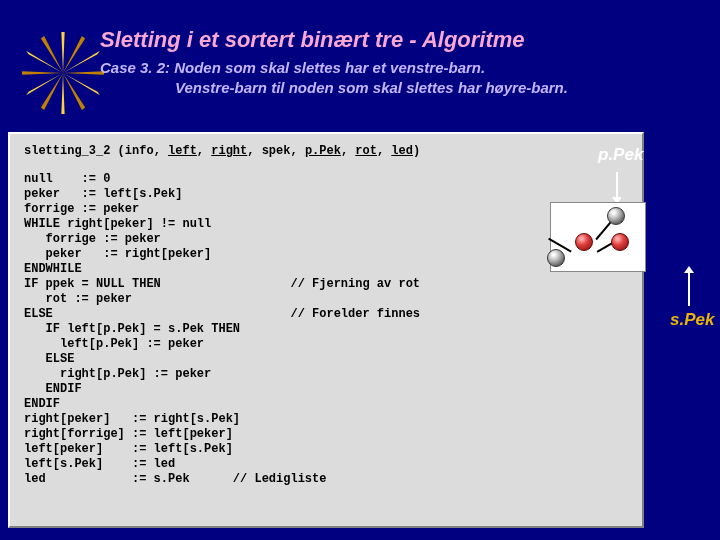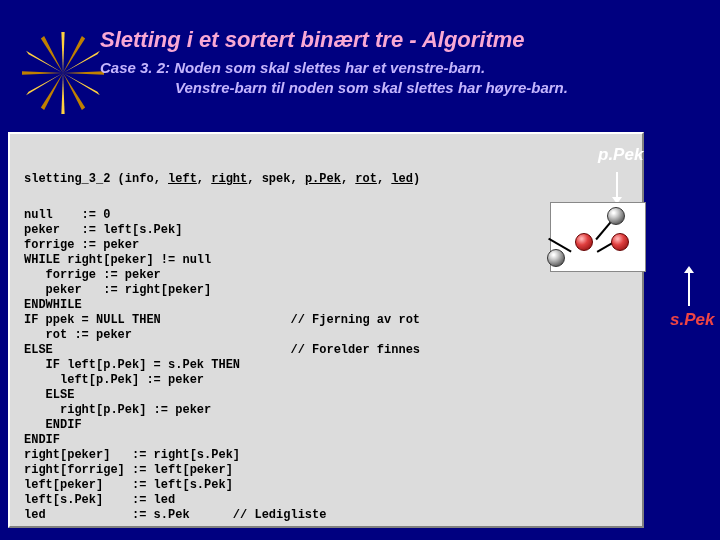--- a/index.html
+++ b/index.html
@@ -50,46 +50,45 @@
     border-right: 2px solid #808080;
     border-bottom: 2px solid #808080;
     padding: 10px 14px;
   }
   .funcsig {
     font-family: "Courier New", monospace;
     font-size: 12px;
     font-weight: bold;
     color: #000;
     white-space: pre;
-    margin-top: 28px;
   }
   .u { text-decoration: underline; }
   .code {
     font-family: "Courier New", monospace;
     font-size: 12px;
     font-weight: bold;
     color: #000;
     white-space: pre;
-    margin-top: 22px;
+    margin-top: 14px;
     line-height: 1.25;
   }
   .label-ppek {
     position: absolute;
     top: 145px;
     left: 598px;
     color: #fff;
     font-weight: bold;
     font-style: italic;
     font-size: 17px;
   }
   .label-spek {
     position: absolute;
     top: 310px;
     left: 670px;
-    color: #ef4444;
+    color: #eab308;
     font-weight: bold;
     font-style: italic;
     font-size: 17px;
   }
   .arrow-down {
     position: absolute;
     left: 616px;
     top: 172px;
     width: 2px;
     height: 26px;

